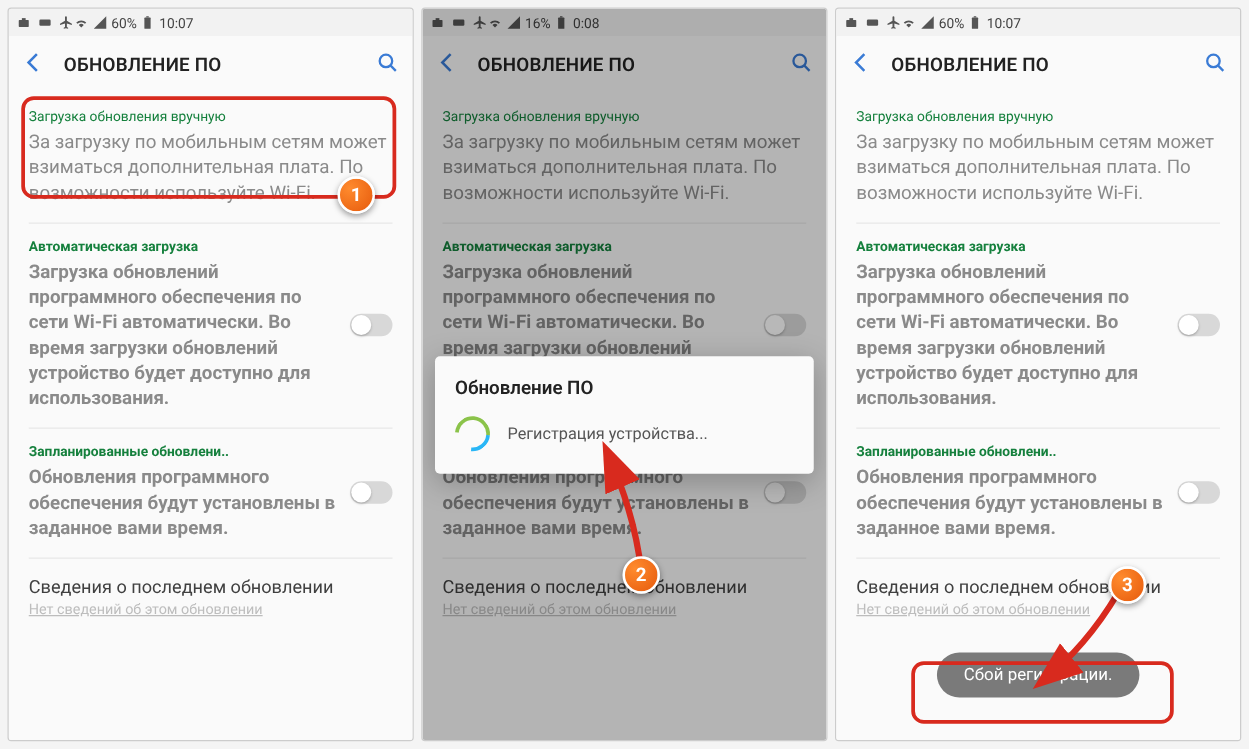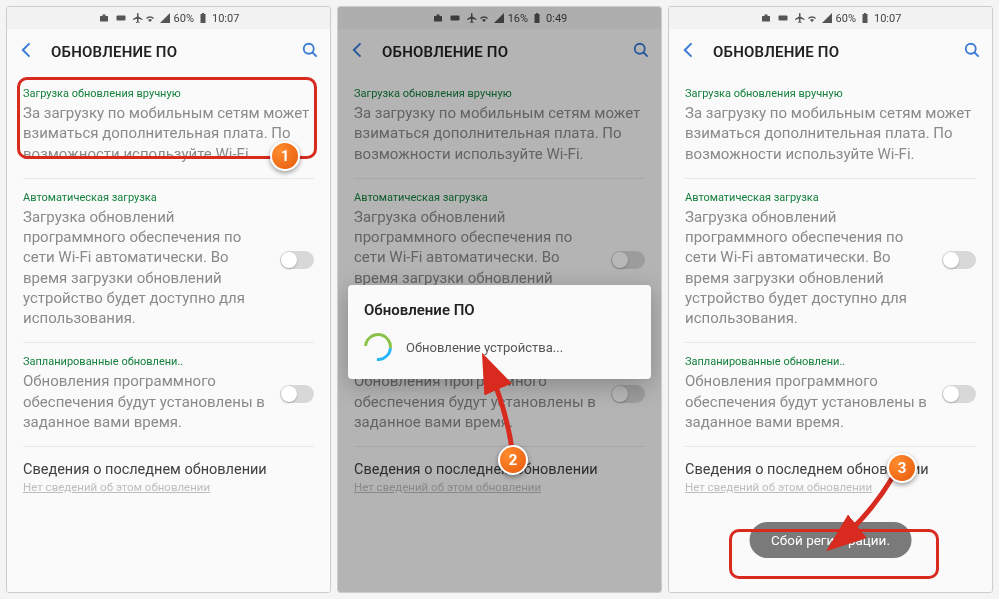--- a/index.html
+++ b/index.html
@@ -20,21 +20,21 @@
     overflow: hidden;
     position: relative;
   }
   .status-bar {
     height: 22px;
     background: #f2f2f2;
     display: flex; align-items: center;
     padding: 0 6px;
     font-size: 11px;
     color: #444;
-    justify-content: center;
+    justify-content: flex-start;
   }
   .status-left { display: flex; gap: 5px; align-items: center; }
   .status-right { display: flex; gap: 3px; align-items: center; }
   .status-right span { font-size: 11px; }
   .sb-icon { width: 12px; height: 12px; display:inline-block; }
 
   .header {
     height: 46px;
     background: #fafafa;
     display: flex; align-items: center;
@@ -47,21 +47,21 @@
     flex: 1;
     letter-spacing: 0.2px;
   }
   .header .search svg { width: 20px; height: 20px; }
 
   .content { flex: 1; background: #fafafa; overflow: hidden; }
   .item {
     padding: 12px 16px 14px;
     border-bottom: 0;
   }
-  .item-row { display:flex; align-items:center; gap:8px; }
+  .item-row { display:flex; align-items:center; gap:8px;font-weight:bold; }
   .item-body { flex:1; }
   .item .ttl { font-size: 11px; color: #15803d; margin-bottom: 3px; }
   .item .sub { font-size: 15px; color: #8a8a8a; line-height: 1.35; }
   .sep { height: 1px; background: #e8e8e8; margin: 0 16px; }
   .info-title { font-size: 14.5px; color: #404040; padding: 14px 16px 2px; }
   .info-sub { font-size: 11.5px; color: #bdbdbd; padding: 0 16px 16px; text-decoration: underline; }
 
   .toggle {
     width: 34px; height: 18px; border-radius: 10px;
     background: #d8d8d8; position: relative; flex-shrink:0;
@@ -216,21 +216,21 @@
             <path d="M12 20l-2-2a2.8 2.8 0 0 1 4 0zM4 12l2 2a8.5 8.5 0 0 1 12 0l2-2a11.3 11.3 0 0 0-16 0zM8 16l2 2a2.8 2.8 0 0 1 4 0l2-2a5.7 5.7 0 0 0-8 0z"></path>
           </svg></span>
       <span class="sb-icon"><svg viewBox="0 0 24 24" fill="#555">
             <path d="M2 22h20V2z"></path>
           </svg></span>
       <span>16%</span>
       <span class="sb-icon"><svg viewBox="0 0 24 24" fill="#555">
             <rect x="7" y="4" width="10" height="18" rx="1"></rect>
             <rect x="10" y="2" width="4" height="2"></rect>
           </svg></span>
-      <span>0:49</span>
+      <span>0:08</span>
     </div>
   </div>
   <div class="header">
     <span class="back"><svg viewBox="0 0 24 24" fill="none" stroke="#3a7bd5" stroke-width="2.4">
           <polyline points="15 4 7 12 15 20"></polyline>
         </svg></span>
     <span class="title">ОБНОВЛЕНИЕ ПО</span>
     <span class="search"><svg viewBox="0 0 24 24" fill="none" stroke="#3a7bd5" stroke-width="2.2">
           <circle cx="10.5" cy="10.5" r="6"></circle>
           <line x1="20" y1="20" x2="15" y2="15"></line>
@@ -264,21 +264,21 @@
     <div class="sep"></div>
     <div class="info-title">Сведения о последнем обновлении</div>
     <div class="info-sub">Нет сведений об этом обновлении</div>
   </div>
 
   <div class="dim-overlay"></div>
   <div class="modal">
     <div class="m-title">Обновление ПО</div>
     <div class="m-row">
       <div class="spinner"></div>
-      <div class="m-text">Обновление устройства...</div>
+      <div class="m-text">Регистрация устройства...</div>
     </div>
   </div>
 
   <svg class="arrow" style="left:130px; top:345px; width:90px; height:110px;" viewBox="0 0 90 110">
     <defs>
         <marker id="ah2" markerWidth="10" markerHeight="10" refX="6" refY="3" orient="auto">
           <path d="M0,0 L8,3 L0,6 z" fill="#d82a1e"></path>
         </marker>
       </defs>
     <path d="M45 105 Q 40 60 18 10" stroke="#d82a1e" stroke-width="5" fill="none" marker-end="url(#ah2)"></path>

